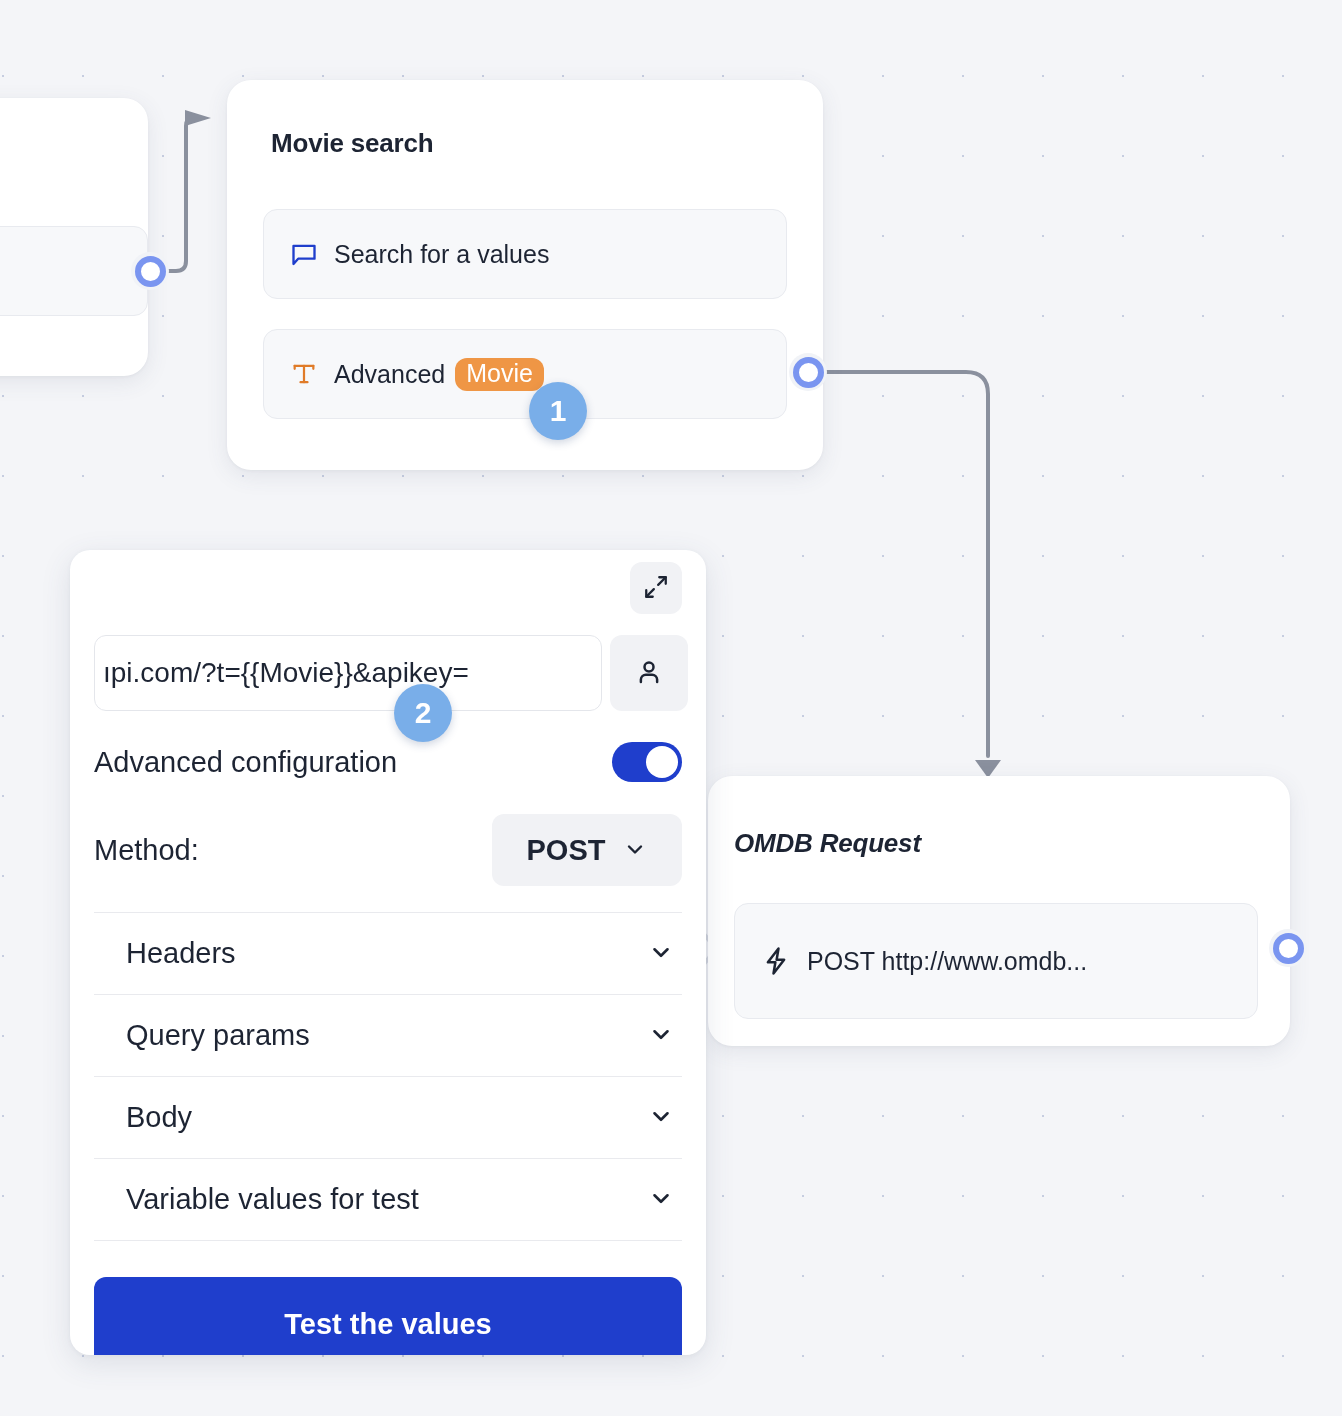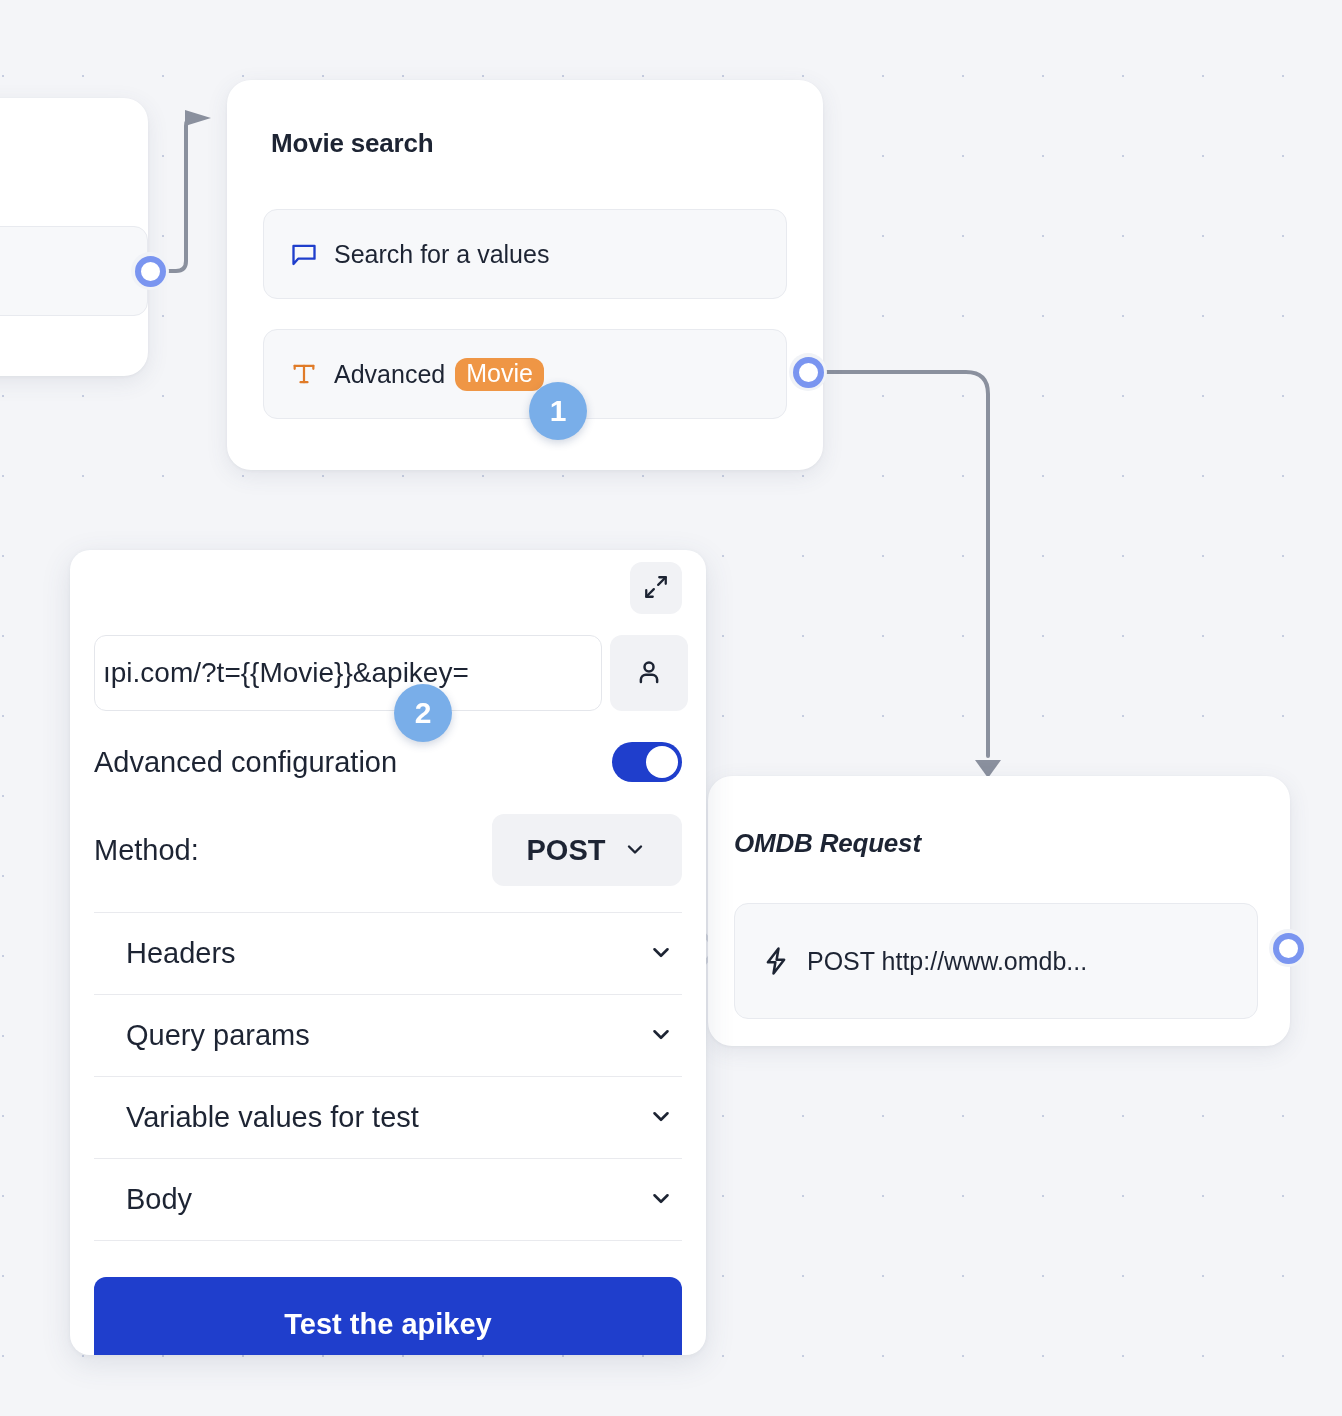--- a/index.html
+++ b/index.html
@@ -401,36 +401,36 @@
       </div>
       <div class="acc-item">
         <span class="acc-label">Query params</span>
         <span>
           <svg width="26" height="26" viewBox="0 0 24 24" fill="none" stroke="#1d2433" stroke-width="2.4" stroke-linecap="round" stroke-linejoin="round">
             <path d="M6 9.5 L12 15.5 L18 9.5"></path>
           </svg>
         </span>
       </div>
       <div class="acc-item">
-        <span class="acc-label">Variable values for test</span>
+        <span class="acc-label">Body</span>
         <span>
           <svg width="26" height="26" viewBox="0 0 24 24" fill="none" stroke="#1d2433" stroke-width="2.4" stroke-linecap="round" stroke-linejoin="round">
             <path d="M6 9.5 L12 15.5 L18 9.5"></path>
           </svg>
         </span>
       </div>
       <div class="acc-item">
-        <span class="acc-label">Body</span>
+        <span class="acc-label">Variable values for test</span>
         <span>
           <svg width="26" height="26" viewBox="0 0 24 24" fill="none" stroke="#1d2433" stroke-width="2.4" stroke-linecap="round" stroke-linejoin="round">
             <path d="M6 9.5 L12 15.5 L18 9.5"></path>
           </svg>
         </span>
       </div>
     </div>
 
-    <button class="test-btn">Test the apikey</button>
+    <button class="test-btn">Test the values</button>
   </div>
 
   <div class="badge" id="badge-1">1</div>
   <div class="badge" id="badge-2">2</div>
 
 </div>
 
 </body></html>

